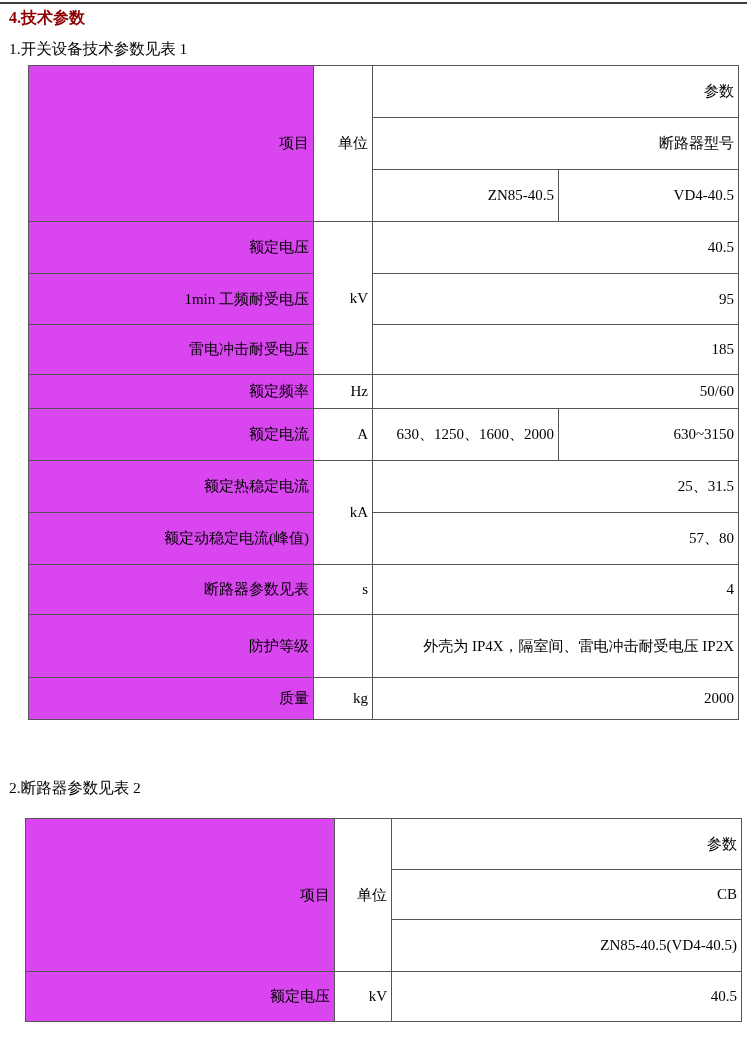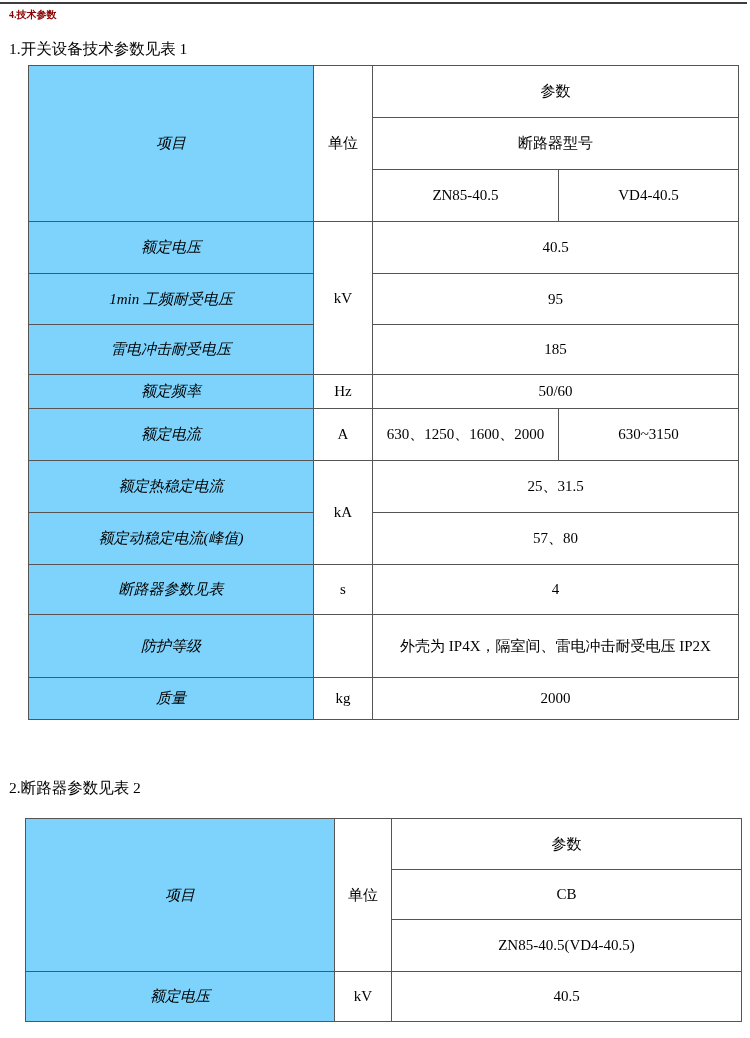--- a/index.html
+++ b/index.html
@@ -21,21 +21,21 @@
     top: 2px;
     left: 0;
     width: 747px;
     height: 2px;
     background: #3d3d3d;
   }
   .heading {
     position: absolute;
     top: 8px;
     left: 9px;
-    font-size: 10px;
+    font-size: 16px;
     font-weight: bold;
     color: #8b0000;
     white-space: nowrap;
   }
   .sec-label {
     position: absolute;
     left: 9px;
     font-size: 15.5px;
     color: #000;
     white-space: nowrap;
@@ -44,28 +44,28 @@
   #sec2 { top: 778px; }
   table.param-table {
     position: absolute;
     border-collapse: collapse;
     table-layout: fixed;
   }
   #table1 { top: 65px; left: 28px; width: 710px; }
   #table2 { top: 818px; left: 25px; width: 716px; }
   .param-table td {
     border: 1.5px solid #555;
-    text-align: center;
+    text-align: right;
     vertical-align: middle;
     font-size: 15px;
     padding: 0 4px;
     background: #fff;
     overflow: hidden;
   }
-  .param-table td.pink { background: #7dd3fc; font-style: italic; }
+  .param-table td.pink { background: #d946ef; }
 </style>
 </head>
 <body>
 
 <div class="page">
 
   <div class="top-rule"></div>
 
   <div class="heading">4.技术参数</div>
 

